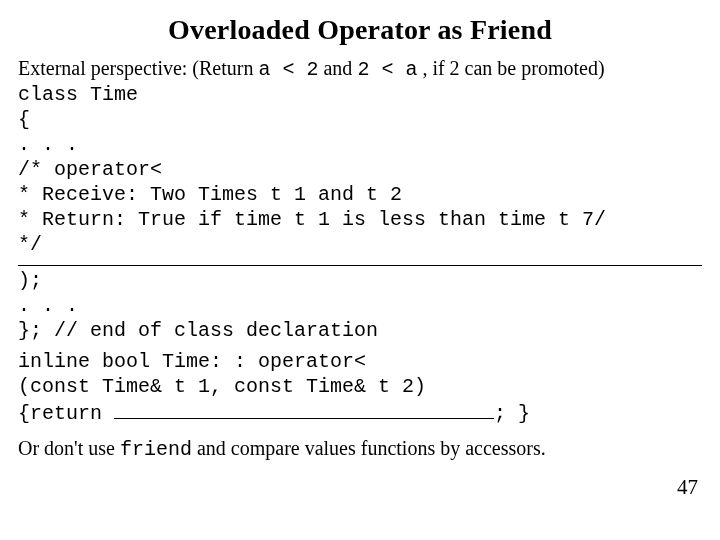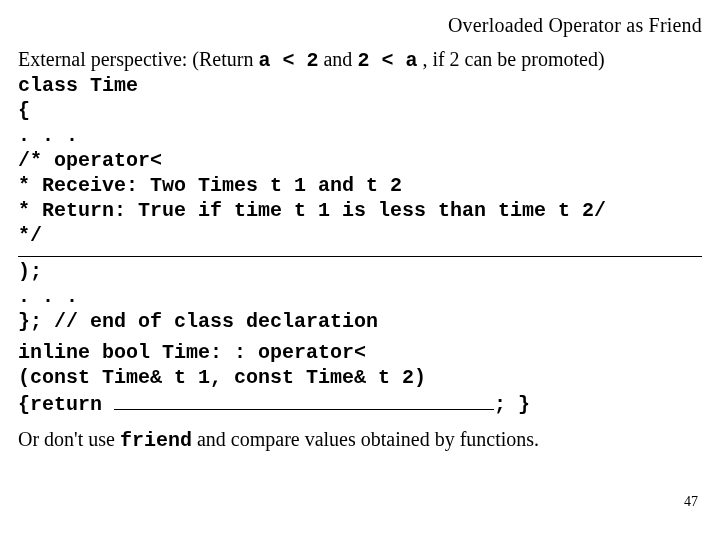--- a/index.html
+++ b/index.html
@@ -13,52 +13,52 @@
     overflow: hidden;
   }
   .slide {
     position: relative;
     width: 720px;
     height: 540px;
     box-sizing: border-box;
     padding: 14px 18px 0 18px;
   }
   h1.title {
-    font-weight: normal;
-    font-size: 20px;
+    font-weight: bold;
+    font-size: 28px;
     margin: 0 0 10px 0;
-    text-align: right;
+    text-align: center;
     letter-spacing: 0.2px;
   }
   .body {
     font-size: 20px;
     line-height: 1.25;
   }
   .mono {
     font-family: "Courier New", Courier, monospace;
-    font-weight: bold;
+    font-weight: normal;
   }
   .blank-line {
     display: block;
     border-bottom: 1.5px solid #000;
     height: 0;
     margin: 8px 0 2px 0;
   }
   .inline-blank {
     display: inline-block;
     border-bottom: 1.5px solid #000;
     width: 380px;
     vertical-align: baseline;
     height: 0.95em;
   }
   .pagenum {
     position: absolute;
     right: 22px;
-    bottom: 30px;
-    font-size: 14px;
+    bottom: 40px;
+    font-size: 21px;
   }
   .gap { height: 6px; }
   .gap-lg { height: 10px; }
 </style>
 </head>
 <body>
 
 <div class="slide">
 
   <h1 class="title">Overloaded Operator as Friend</h1>
@@ -67,41 +67,41 @@
 
     <div>
       <span>External perspective: (Return </span><span class="mono">a &lt; 2</span><span> and </span><span class="mono">2 &lt; a</span><span> , if 2 can be promoted)</span>
     </div>
 
     <div class="mono">class Time</div>
     <div class="mono">{</div>
     <div class="mono"> . . .</div>
     <div class="mono"> /* operator&lt;</div>
     <div class="mono">  * Receive:  Two Times t 1 and t 2</div>
-    <div class="mono">  * Return:   True if time t 1 is less than time t 2/</div>
+    <div class="mono">  * Return:   True if time t 1 is less than time t 7/</div>
     <div class="mono">  */</div>
 
     <span class="blank-line"></span>
 
     <div class="mono">);</div>
     <div class="mono"> . . .</div>
     <div class="mono">}; // end of class declaration</div>
 
     <div class="gap"></div>
 
     <div class="mono">inline bool Time: : operator&lt;</div>
     <div class="mono">                   (const Time&amp; t 1, const Time&amp; t 2)</div>
 
     <div class="mono">
       <span>{return </span><span class="inline-blank"></span><span>; }</span>
     </div>
 
     <div class="gap-lg"></div>
 
     <div>
-      <span>Or don't use </span><span class="mono">friend</span><span> and compare values obtained by functions.</span>
+      <span>Or don't use </span><span class="mono">friend</span><span> and compare values functions by accessors.</span>
     </div>
 
   </div>
 
   <div class="pagenum">47</div>
 
 </div>
 
 </body></html>

